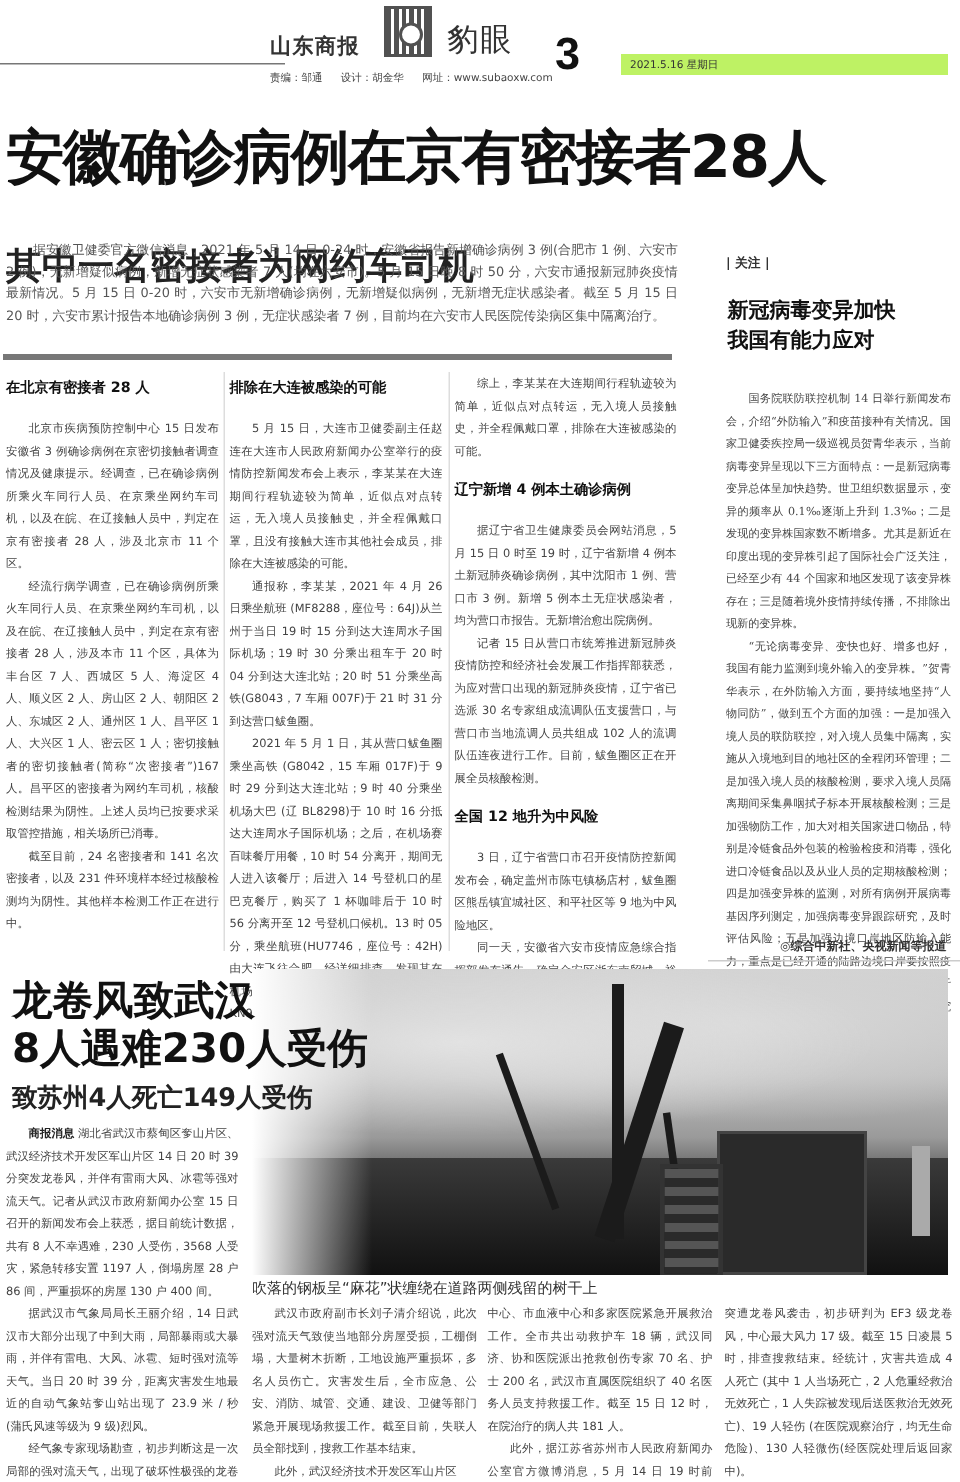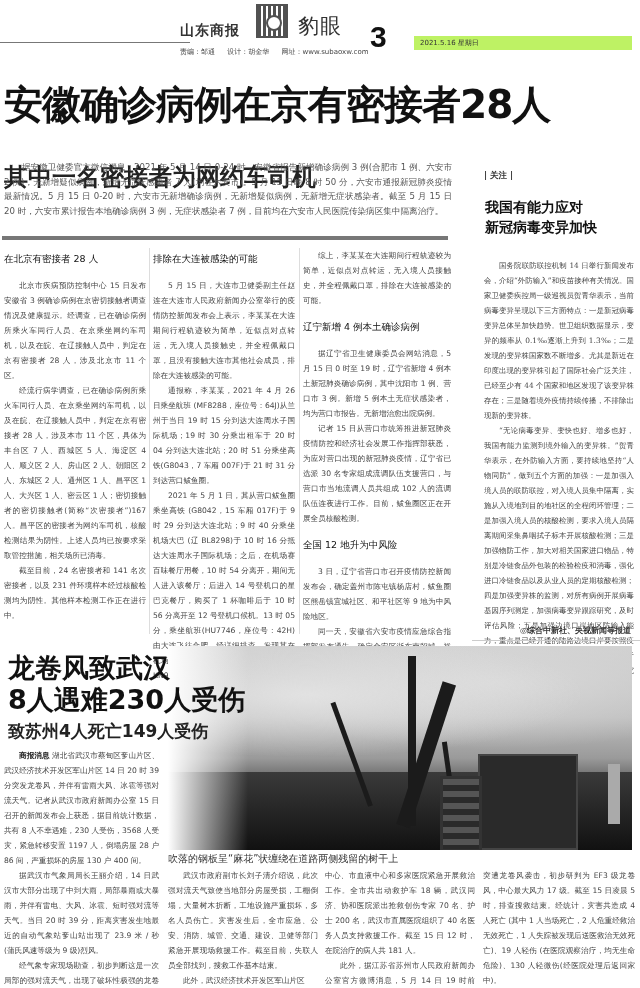--- a/index.html
+++ b/index.html
@@ -22,21 +22,21 @@
   .date-bar span { position: absolute; left: 6px; top: 2px; font-size: 7px; color: #333; }
 
   
   .main-title { position: absolute; left: 4px; top: 78px; font-size: 39px; font-weight: bold; color: #111; letter-spacing: -1px; white-space: nowrap; }
   .sub-title { position: absolute; left: 4px; top: 124px; font-size: 24px; color: #222; white-space: nowrap; margin-top: 37px; }
   .lead { position: absolute; left: 4px; top: 160px; width: 448px; font-size: 8.6px; line-height: 14.5px; color: #555; text-indent: 18px; text-align: justify; }
   .lead-rule { position: absolute; left: 2px; top: 236px; width: 446px; height: 4px; background: #777; }
 
   
   .col { position: absolute; font-size: 7.6px; line-height: 15px; color: #444; text-align: justify; }
-  .col h3 { font-size: 9.5px; font-weight: normal; color: #111; margin: 4px 0 12px; line-height: 14px; }
+  .col h3 { font-size: 9.5px; font-weight: bold; color: #111; margin: 4px 0 12px; line-height: 14px; }
   .col p { text-indent: 15px; }
   .col1 { left: 4px; top: 248px; width: 142px; }
   .col2 { left: 153px; top: 248px; width: 142px; }
   .col3 { left: 303px; top: 248px; width: 148px; }
   .col-divider { position: absolute; width: 1px; background: #ddd; }
 
   
   .side-tag { position: absolute; left: 484px; top: 170px; font-size: 8.5px; color: #333; font-weight: bold; text-align: right; }
   .side-title { position: absolute; left: 485px; top: 197px; font-size: 14px; font-weight: bold; color: #111; line-height: 20px; width: 150px; }
   .side-body { position: absolute; left: 484px; top: 258px; width: 150px; font-family: "DejaVu Serif", serif; font-size: 7.4px; line-height: 15px; color: #444; text-align: justify; }
@@ -115,22 +115,22 @@
   <h3 style="margin-top:12px;">辽宁新增 4 例本土确诊病例</h3>
   <p>据辽宁省卫生健康委员会网站消息，5 月 15 日 0 时至 19 时，辽宁省新增 4 例本土新冠肺炎确诊病例，其中沈阳市 1 例、营口市 3 例。新增 5 例本土无症状感染者，均为营口市报告。无新增治愈出院病例。</p>
   <p>记者 15 日从营口市统筹推进新冠肺炎疫情防控和经济社会发展工作指挥部获悉，为应对营口出现的新冠肺炎疫情，辽宁省已选派 30 名专家组成流调队伍支援营口，与营口市当地流调人员共组成 102 人的流调队伍连夜进行工作。目前，鲅鱼圈区正在开展全员核酸检测。</p>
   <h3 style="margin-top:12px;">全国 12 地升为中风险</h3>
   <p>3 日，辽宁省营口市召开疫情防控新闻发布会，确定盖州市陈屯镇杨店村，鲅鱼圈区熊岳镇宜城社区、和平社区等 9 地为中风险地区。</p>
   <p>同一天，安徽省六安市疫情应急综合指挥部发布通告，确定金安区浙东南贸城、裕安区百川明庭小区、肥西县上派镇卫星社区金云国际商住楼共 3 地为中风险地区。</p>
 </div>
 
 <div class="side-tag">| 关注 |</div>
 <div class="side-title">
+  <div>新冠病毒变异加快</div>
   <div>我国有能力应对</div>
-  <div>新冠病毒变异加快</div>
 </div>
 <div class="side-body">
   <p>国务院联防联控机制 14 日举行新闻发布会，介绍“外防输入”和疫苗接种有关情况。国家卫健委疾控局一级巡视员贺青华表示，当前病毒变异呈现以下三方面特点：一是新冠病毒变异总体呈加快趋势。世卫组织数据显示，变异的频率从 0.1‰逐渐上升到 1.3‰；二是发现的变异株国家数不断增多。尤其是新近在印度出现的变异株引起了国际社会广泛关注，已经至少有 44 个国家和地区发现了该变异株存在；三是随着境外疫情持续传播，不排除出现新的变异株。</p>
   <p>“无论病毒变异、变快也好、增多也好，我国有能力监测到境外输入的变异株。”贺青华表示，在外防输入方面，要持续地坚持“人物同防”，做到五个方面的加强：一是加强入境人员的联防联控，对入境人员集中隔离，实施从入境地到目的地社区的全程闭环管理；二是加强入境人员的核酸检测，要求入境人员隔离期间采集鼻咽拭子标本开展核酸检测；三是加强物防工作，加大对相关国家进口物品，特别是冷链食品外包装的检验检疫和消毒，强化进口冷链食品以及从业人员的定期核酸检测；四是加强变异株的监测，对所有病例开展病毒基因序列测定，加强病毒变异跟踪研究，及时评估风险；五是加强边境口岸地区防输入能力，重点是已经开通的陆路边境口岸要按照疫情防控能力标准，确保各项能力到位。“关于变异毒株可能导致免疫逃逸的问题，目前研究没有发现。”贺青华说。</p>
 </div>
 <div class="side-source">◎综合中新社、央视新闻等报道</div>
 <div class="side-rule"></div>
 
 <div class="photo">
   <div class="clouds"></div>

